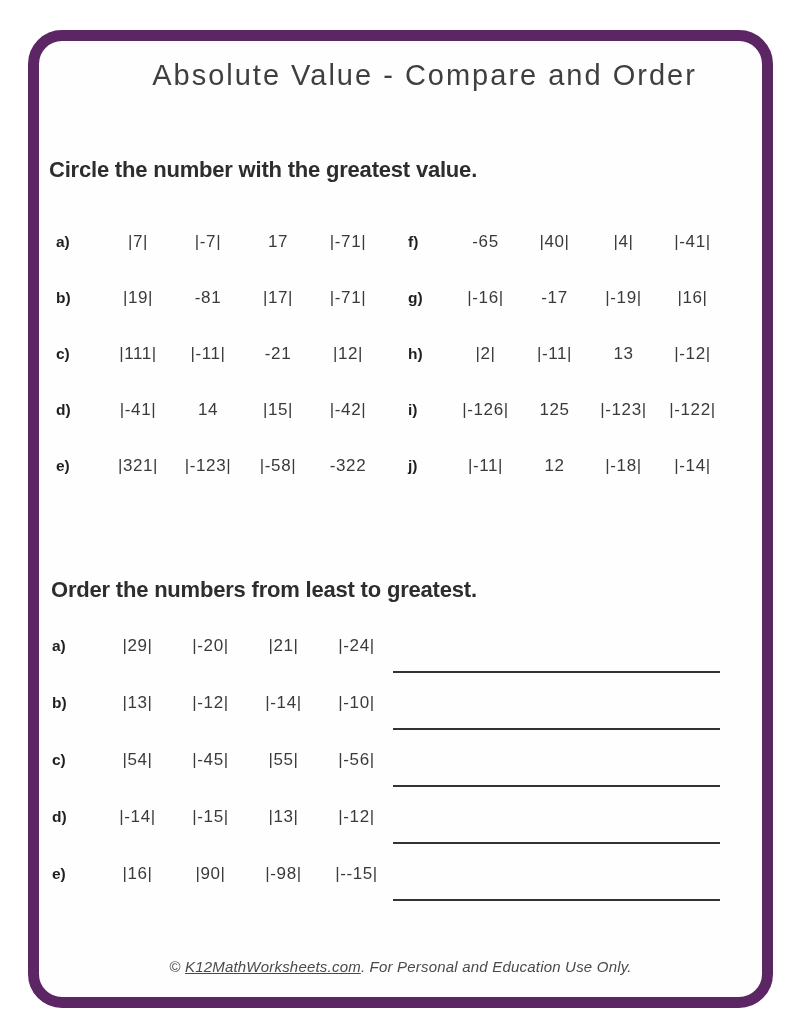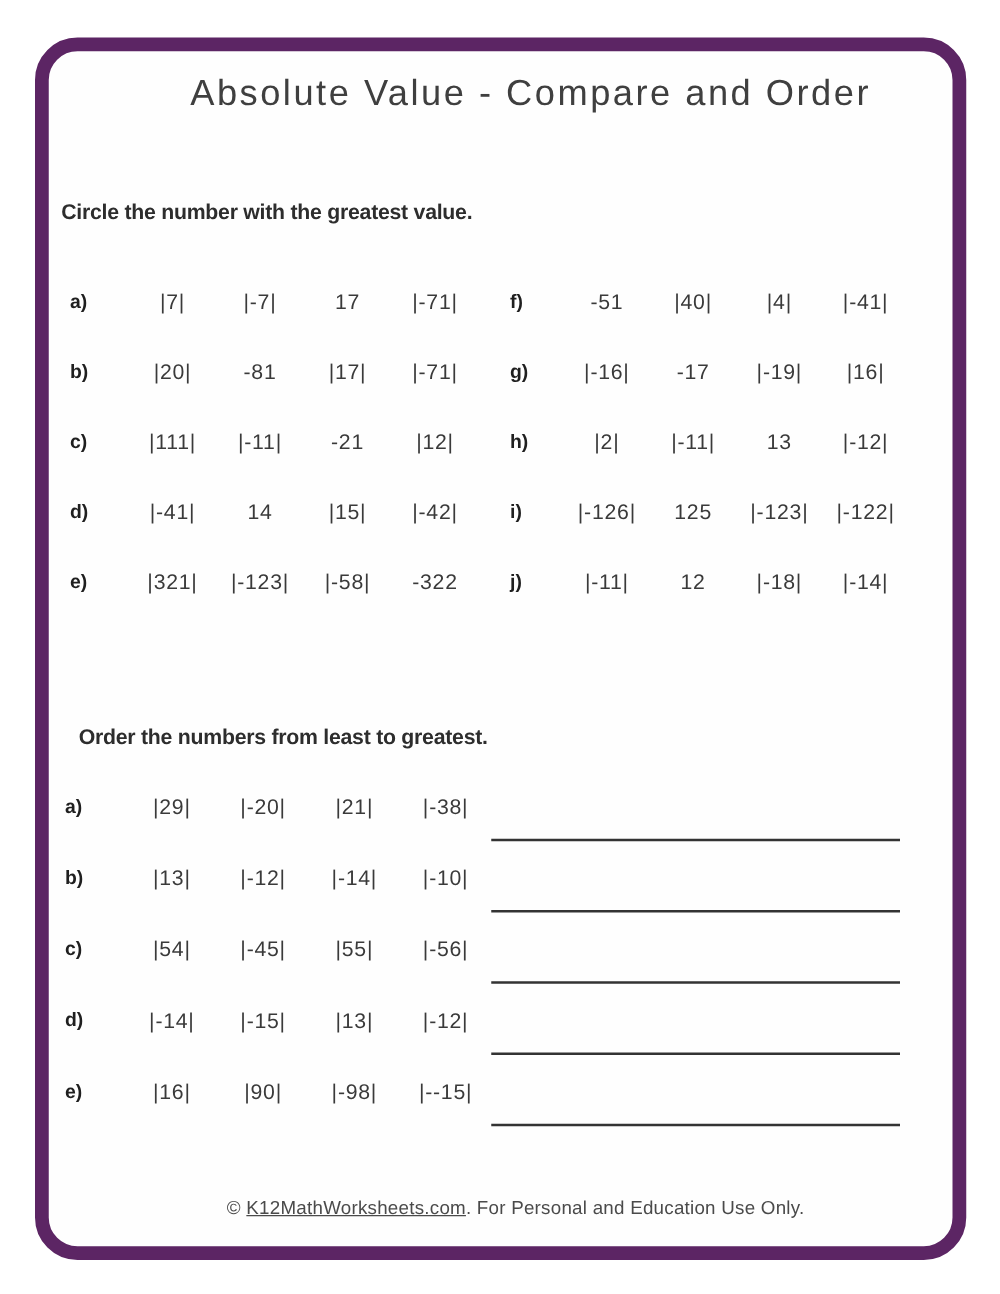--- a/index.html
+++ b/index.html
@@ -27,27 +27,27 @@
     text-align: center;
     font-size: 29px;
     font-weight: 500;
     letter-spacing: 2px;
     color: #3f3f3f;
     line-height: 40px;
     padding-left: 48px;
   }
   .instruction {
     margin: 62px 0 0 10px;
-    font-size: 17px;
+    font-size: 22px;
     font-weight: 700;
     letter-spacing: -0.2px;
     color: #2d2d2d;
     line-height: 26px;
   }
-  .instruction.second { margin-top: 83px; margin-left: 24px; }
+  .instruction.second { margin-top: 83px; margin-left: 12px; }
 
   .s1-wrap { display: flex; margin-top: 31px; margin-left: 10px; }
   .s1-left  { width: 334px; }
   .s1-right { width: 326px; margin-left: 18px; }
 
   .prob-row { align-items: center; color: #3a3a3a; }
   .s1-left  .prob-row { display: grid; grid-template-columns: 54px repeat(4, 70px); height: 56px; }
   .s1-right .prob-row { display: grid; grid-template-columns: 50px repeat(4, 69px); height: 56px; }
 
   .s2-rows { margin-top: 14px; margin-left: 6px; width: 675px; }
@@ -67,27 +67,28 @@
   }
   .ans-line {
     border-bottom: 2px solid #333333;
     height: 0;
     align-self: center;
     transform: translateY(26px);
     width: 100%;
   }
   .footer {
     position: absolute;
-    left: 12px;
+    left: 0;
     bottom: 22px;
     width: 100%;
     text-align: center;
     font-size: 15px;
     color: #4a4a4a;
     letter-spacing: 0.2px;
+    font-style: italic;
   }
   .footer a {
     color: #4a4a4a;
     text-decoration: underline;
     cursor: pointer;
   }
 </style>
 </head>
 <body>
 
@@ -102,21 +103,21 @@
         <div class="s1-left" id="s1-left">
             <div class="prob-row">
               <span class="lbl">a)</span>
               <span class="val">|7|</span>
               <span class="val">|-7|</span>
               <span class="val">17</span>
               <span class="val">|-71|</span>
             </div>
             <div class="prob-row">
               <span class="lbl">b)</span>
-              <span class="val">|20|</span>
+              <span class="val">|19|</span>
               <span class="val">-81</span>
               <span class="val">|17|</span>
               <span class="val">|-71|</span>
             </div>
             <div class="prob-row">
               <span class="lbl">c)</span>
               <span class="val">|111|</span>
               <span class="val">|-11|</span>
               <span class="val">-21</span>
               <span class="val">|12|</span>
@@ -132,21 +133,21 @@
               <span class="lbl">e)</span>
               <span class="val">|321|</span>
               <span class="val">|-123|</span>
               <span class="val">|-58|</span>
               <span class="val">-322</span>
             </div>
           </div>
         <div class="s1-right" id="s1-right">
             <div class="prob-row">
               <span class="lbl">f)</span>
-              <span class="val">-51</span>
+              <span class="val">-65</span>
               <span class="val">|40|</span>
               <span class="val">|4|</span>
               <span class="val">|-41|</span>
             </div>
             <div class="prob-row">
               <span class="lbl">g)</span>
               <span class="val">|-16|</span>
               <span class="val">-17</span>
               <span class="val">|-19|</span>
               <span class="val">|16|</span>
@@ -177,21 +178,21 @@
     </section>
 
     <section>
       <h2 class="instruction second">Order the numbers from least to greatest.</h2>
       <div class="s2-rows" id="s2-rows">
           <div class="prob-row">
             <span class="lbl">a)</span>
             <span class="val">|29|</span>
             <span class="val">|-20|</span>
             <span class="val">|21|</span>
-            <span class="val">|-38|</span>
+            <span class="val">|-24|</span>
             <div class="ans-line"></div>
           </div>
           <div class="prob-row">
             <span class="lbl">b)</span>
             <span class="val">|13|</span>
             <span class="val">|-12|</span>
             <span class="val">|-14|</span>
             <span class="val">|-10|</span>
             <div class="ans-line"></div>
           </div>

